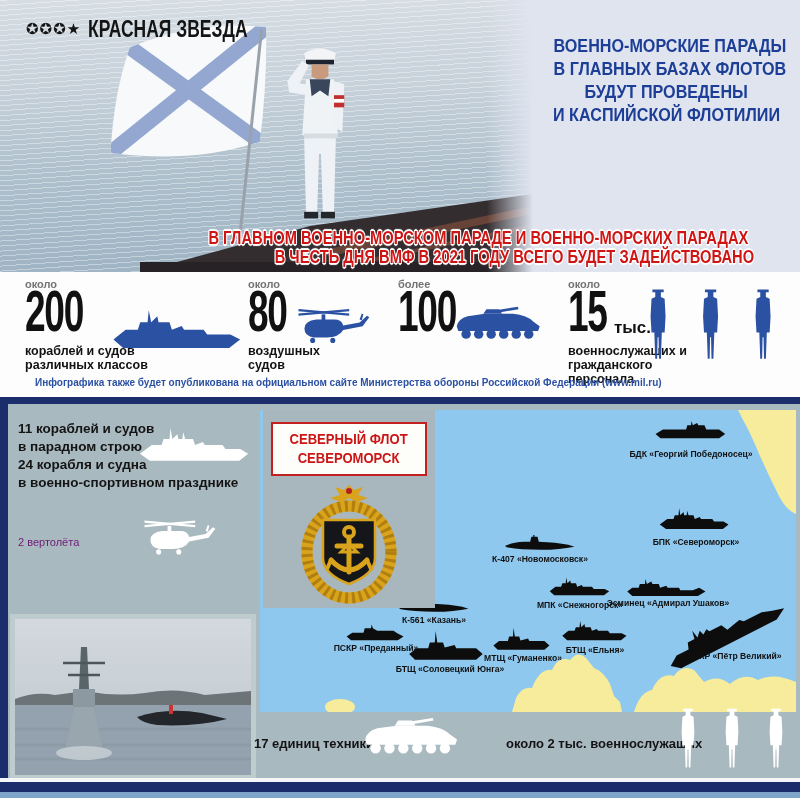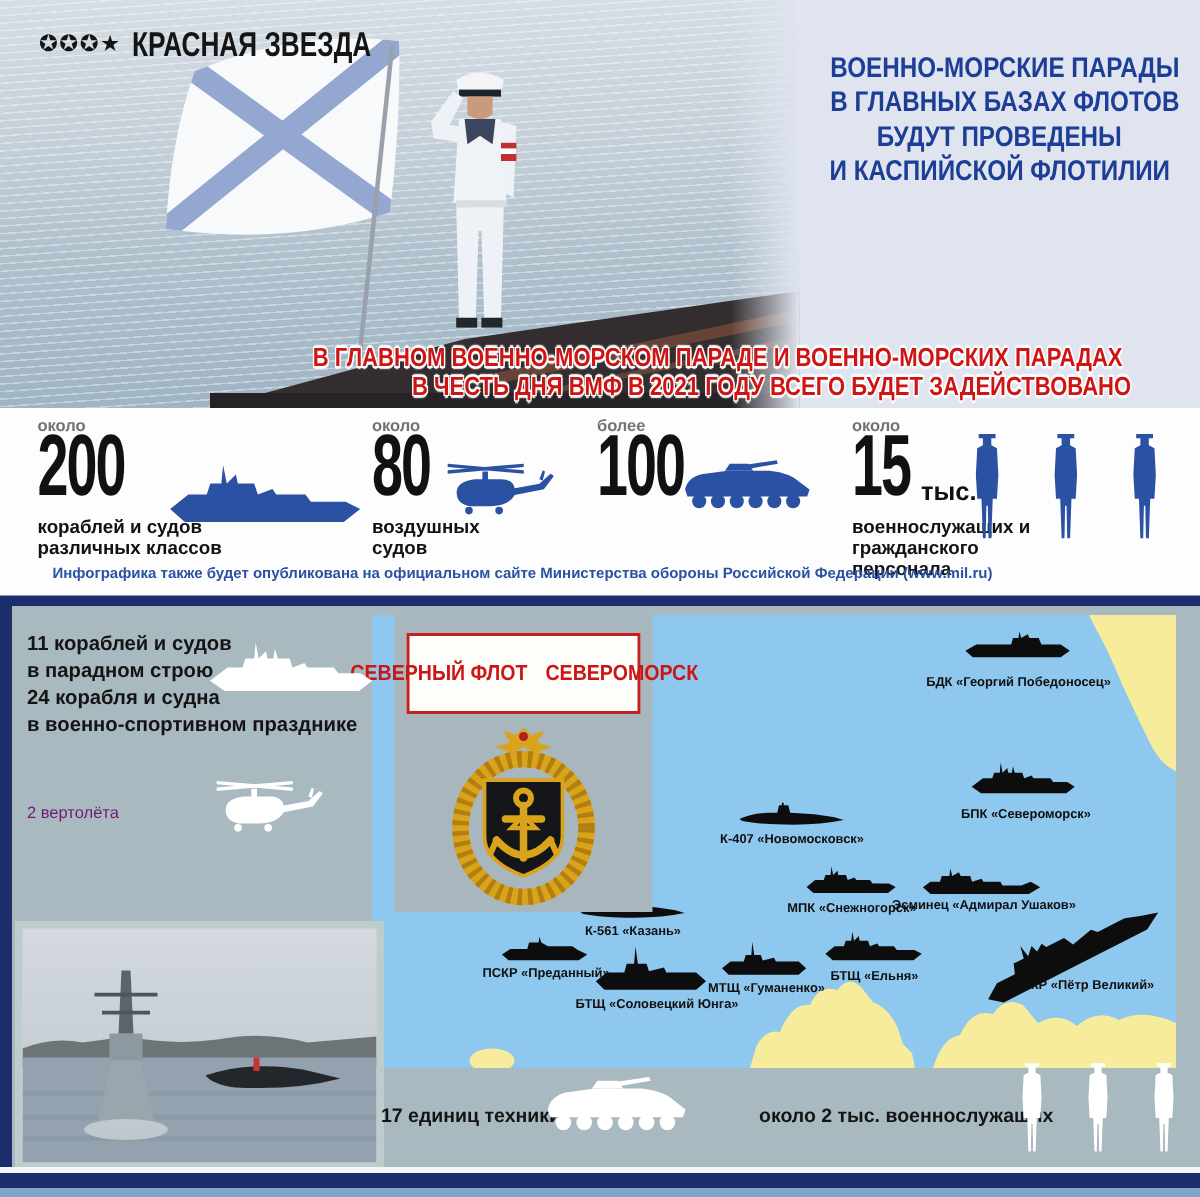--- a/index.html
+++ b/index.html
@@ -49,24 +49,24 @@
   
   .bottom{position:absolute;left:0;top:404px;width:800px;height:374px;background:var(--panel-gray);
     border-left:8px solid var(--divider-navy)}
   .left-lines{position:absolute;left:10px;top:16px;font-size:13.5px;font-weight:700;color:#141414;line-height:18px}
   .heli-label{position:absolute;left:10px;top:132px;font-size:11px;font-weight:400;color:#701a75}
   .ship-w{position:absolute;left:130px;top:14px;width:118px;height:48px}
   .heli-w{position:absolute;left:132px;top:108px;width:82px;height:50px}
   .photo2{position:absolute;left:2px;top:210px;width:246px;height:166px;border:5px solid #bfcccd;background:#cdd4da}
   .fleetbox{position:absolute;left:255px;top:6px;width:172px;height:198px;background:#a8b6bd}
   .redbox{position:absolute;left:8px;top:12px;width:156px;height:54px;background:#fdfdfa;border:2px solid #c32020;
-    display:flex;align-items:center;justify-content:center}
+    display:flex;flex-direction:column;align-items:center;justify-content:center}
   .redbox div{color:#cc1515;font-weight:800;font-size:14.5px;line-height:19px;transform:scaleX(.9);white-space:nowrap}
   .emblem{position:absolute;left:30px;top:70px;width:112px;height:124px}
-  .map{position:absolute;left:240px;top:6px;width:536px;height:302px;background:var(--map-water)}
+  .map{position:absolute;left:252px;top:6px;width:536px;height:302px;background:var(--map-water)}
   .map-svg{position:absolute;left:0;top:0;width:536px;height:302px}
   .map-svg text{font:700 8.6px "Liberation Sans",sans-serif;fill:#101010;text-anchor:middle}
   .vehicles-label{position:absolute;left:246px;top:332px;font-size:13px;font-weight:700;color:#141414}
   .apc-w{position:absolute;left:352px;top:308px;width:104px;height:50px}
   .personnel-label{position:absolute;left:498px;top:332px;font-size:13px;font-weight:700;color:#141414}
   .persons-w{position:absolute;left:668px;top:304px;width:112px;height:62px}
 
   
   .bar-white{position:absolute;left:0;top:778px;width:800px;height:4px;background:#f4f6f8}
   .bar-navy{position:absolute;left:0;top:782px;width:800px;height:10px;background:var(--divider-navy)}

